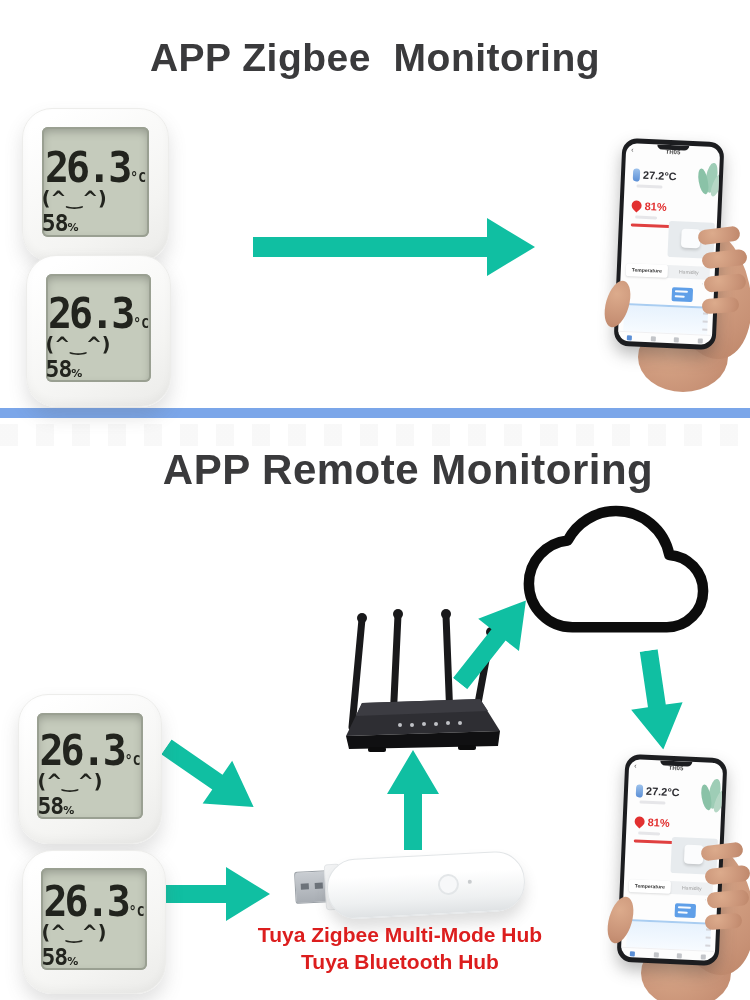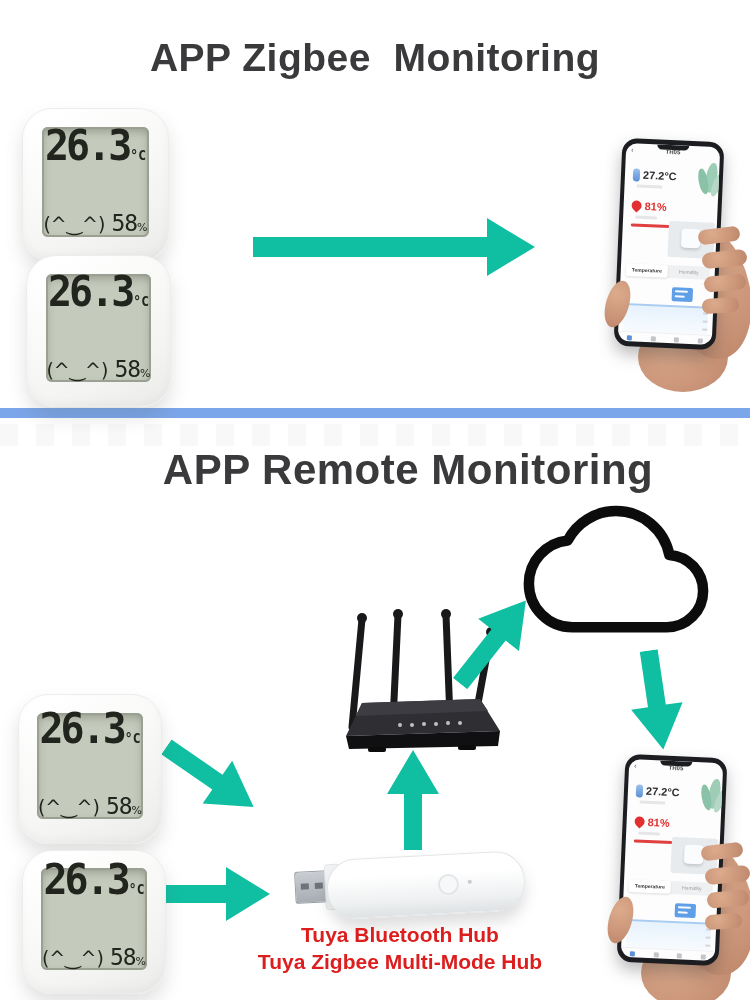--- a/index.html
+++ b/index.html
@@ -23,21 +23,21 @@
           border:1px solid #ededeb;border-radius:30px;
           box-shadow:0 10px 18px rgba(90,90,90,.18), inset 0 -4px 8px rgba(0,0,0,.03);}
   .lcd{position:absolute;left:13%;top:12%;width:74%;height:72%;border-radius:6px;
        background:var(--lcd_bg,#c5cbbc);
        box-shadow:inset 0 0 0 2px #9aa092, inset 0 4px 10px rgba(0,0,0,.25);
        display:flex;flex-direction:column;justify-content:flex-end;align-items:center;gap:1px;
        color:var(--lcd_fg,#22241e);}
   .lcd-temp{font-family:"DejaVu Sans Mono",monospace;font-weight:bold;font-size:40px;
             letter-spacing:-3px;line-height:1;transform:scaleY(1.06);}
   .lcd-temp .unit{font-size:13px;letter-spacing:0;vertical-align:baseline;margin-left:1px;}
-  .lcd-hum{font-family:"DejaVu Sans",sans-serif;font-weight:normal;font-size:19px;line-height:1.15;margin-top:44px;}
+  .lcd-hum{font-family:"DejaVu Sans",sans-serif;font-weight:bold;font-size:19px;line-height:1.15;}
   .lcd-hum .hv{font-family:"DejaVu Sans Mono",monospace;font-size:23px;letter-spacing:-1px;}
   .lcd-hum .unit{font-size:11px;}
 
   
   .arrow{position:absolute;}
   .arrow svg{display:block;width:100%;height:100%;}
   .arrow polygon{fill:var(--teal,#10bfa2);}
 
   
   #cloud{position:absolute;left:518px;top:498px;width:196px;height:148px;}
@@ -231,22 +231,22 @@
         <i class="p2"></i>
       </div>
     <div class="hub-neck"></div>
     <div class="hub-body">
       <div class="hub-btn"></div>
       <div class="hub-led"></div>
     </div>
   </div>
 
   <div class="hub-caption">
+    <div>Tuya Zigbee Multi-Mode Hub</div>
     <div>Tuya Bluetooth Hub</div>
-    <div>Tuya Zigbee Multi-Mode Hub</div>
   </div>
 
   <div class="phone-wrap" style="left:592px;top:132px">
     <div class="skin arm abs"></div>
     <div class="skin palm abs"></div>
     <div class="phone">
       <div class="screen">
         <div class="notch"></div>
         <div class="app-header">
           <span class="back">‹</span>

